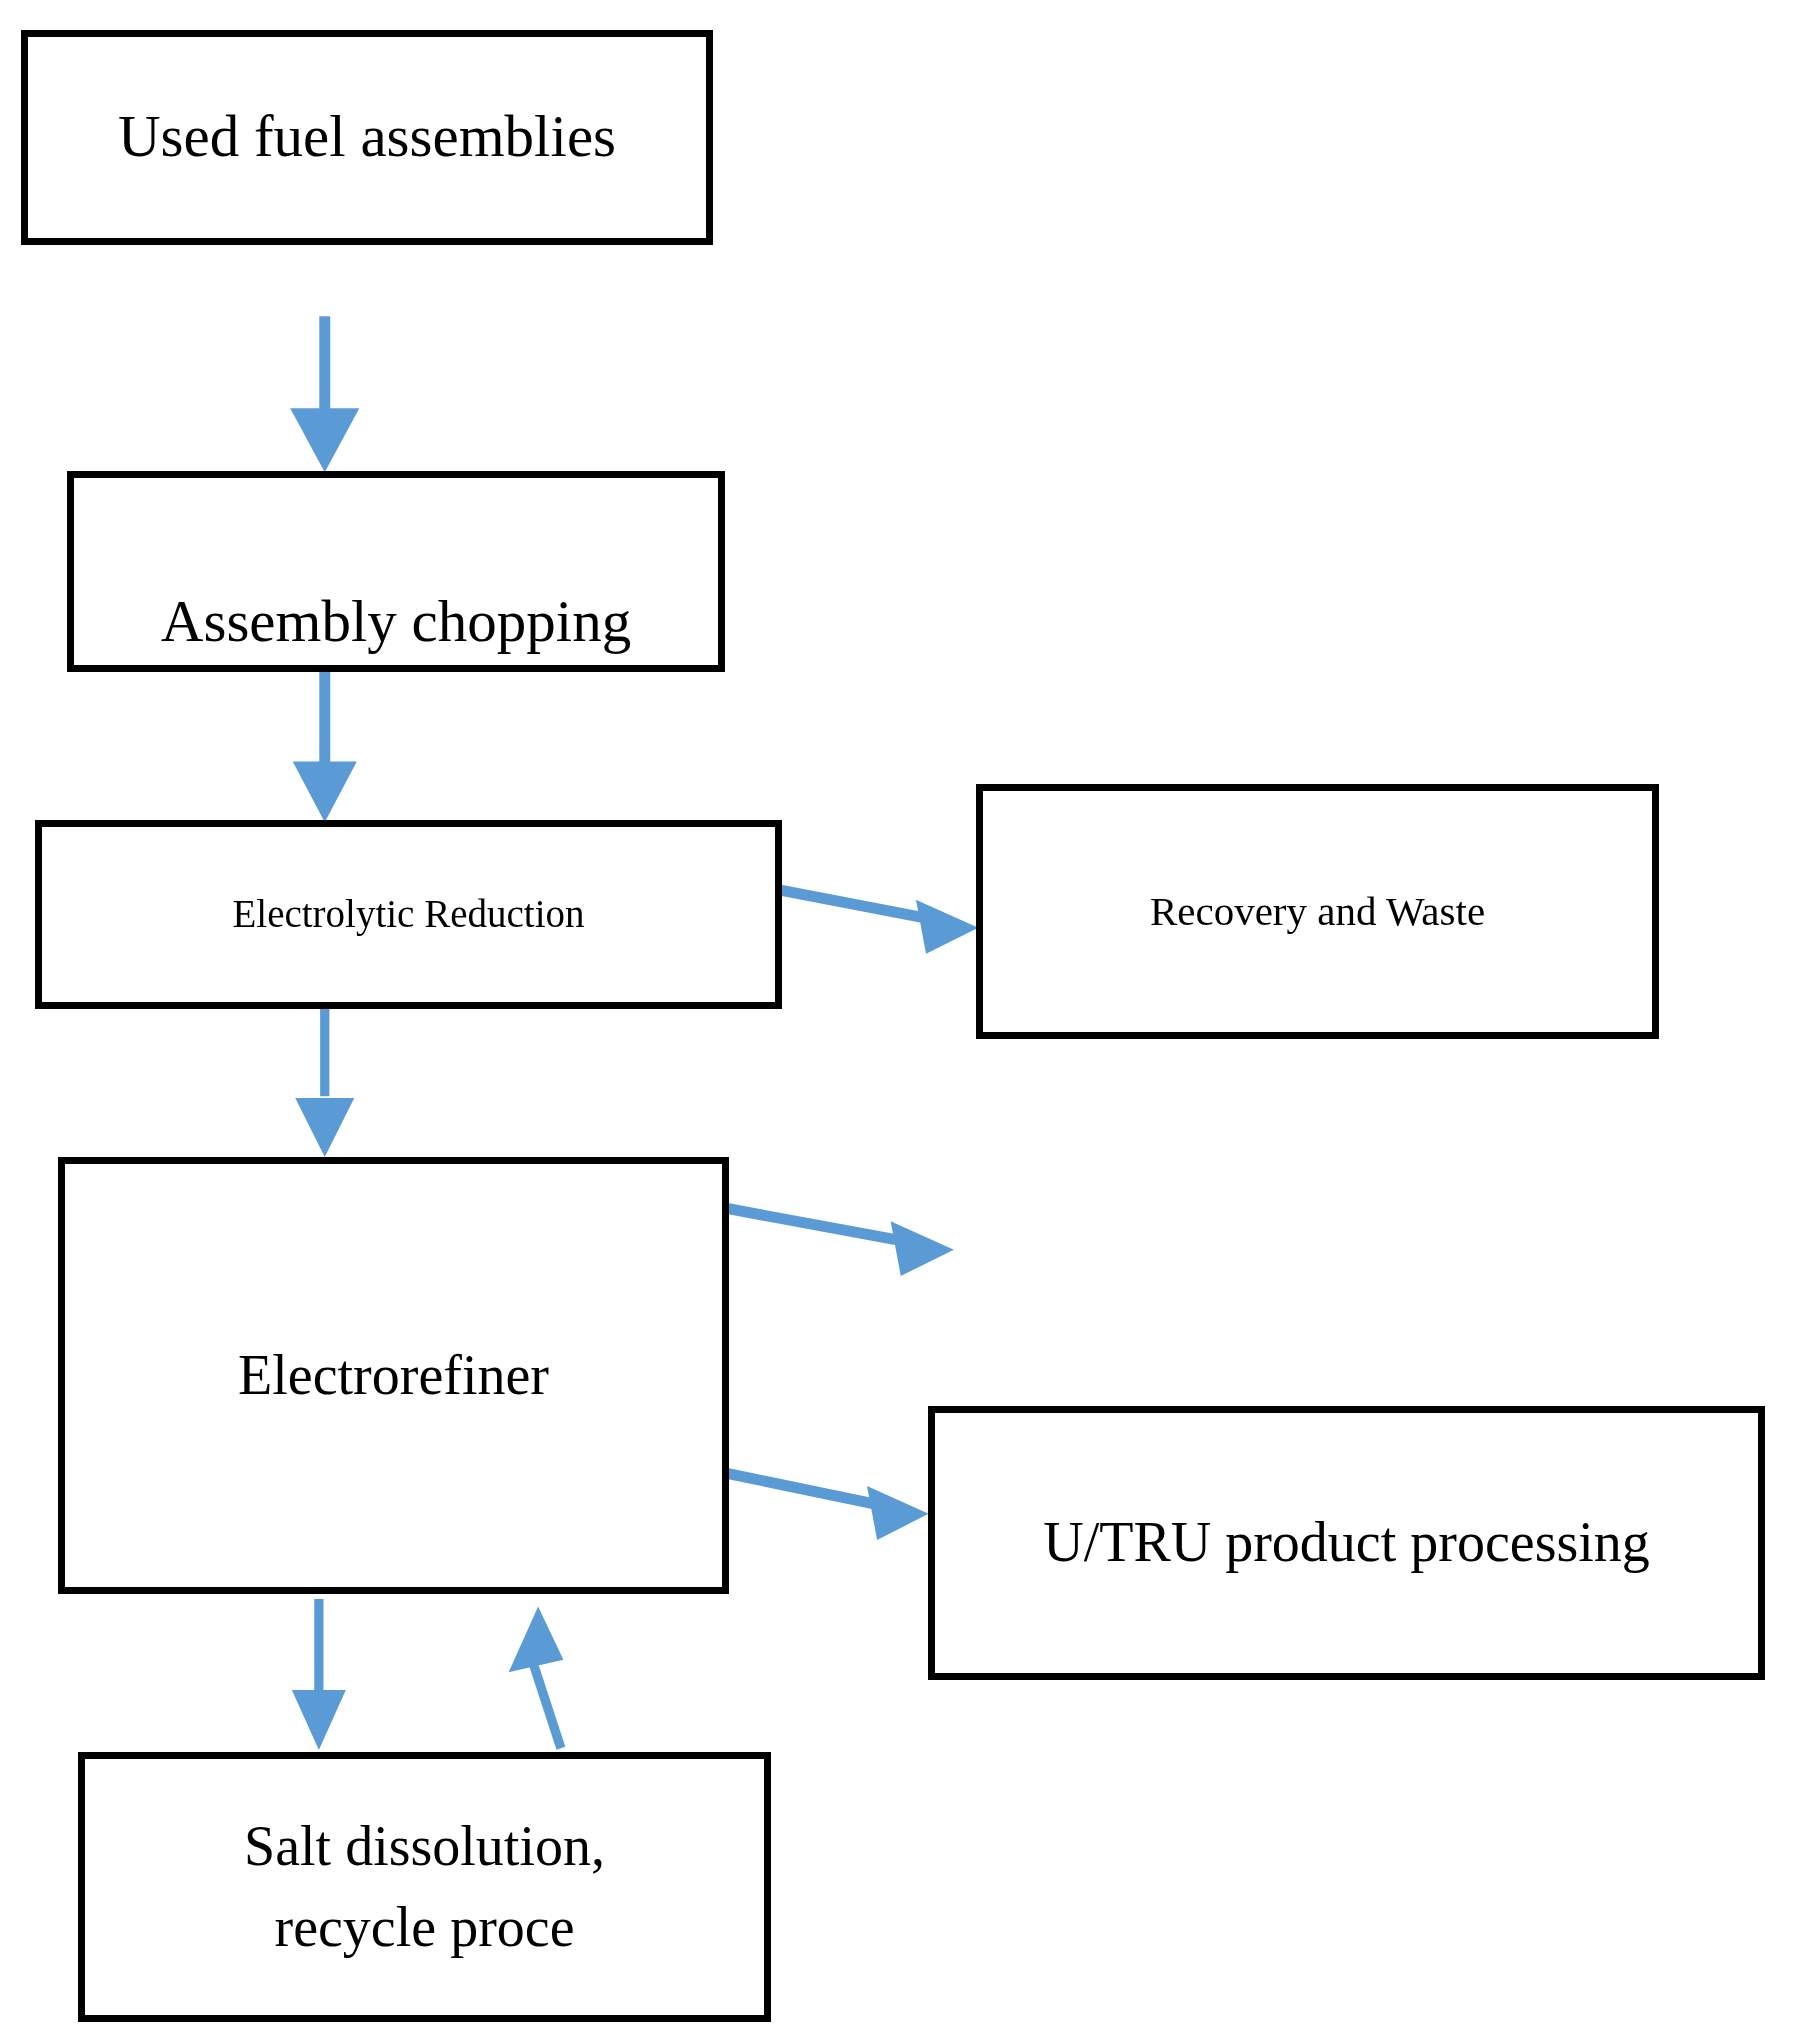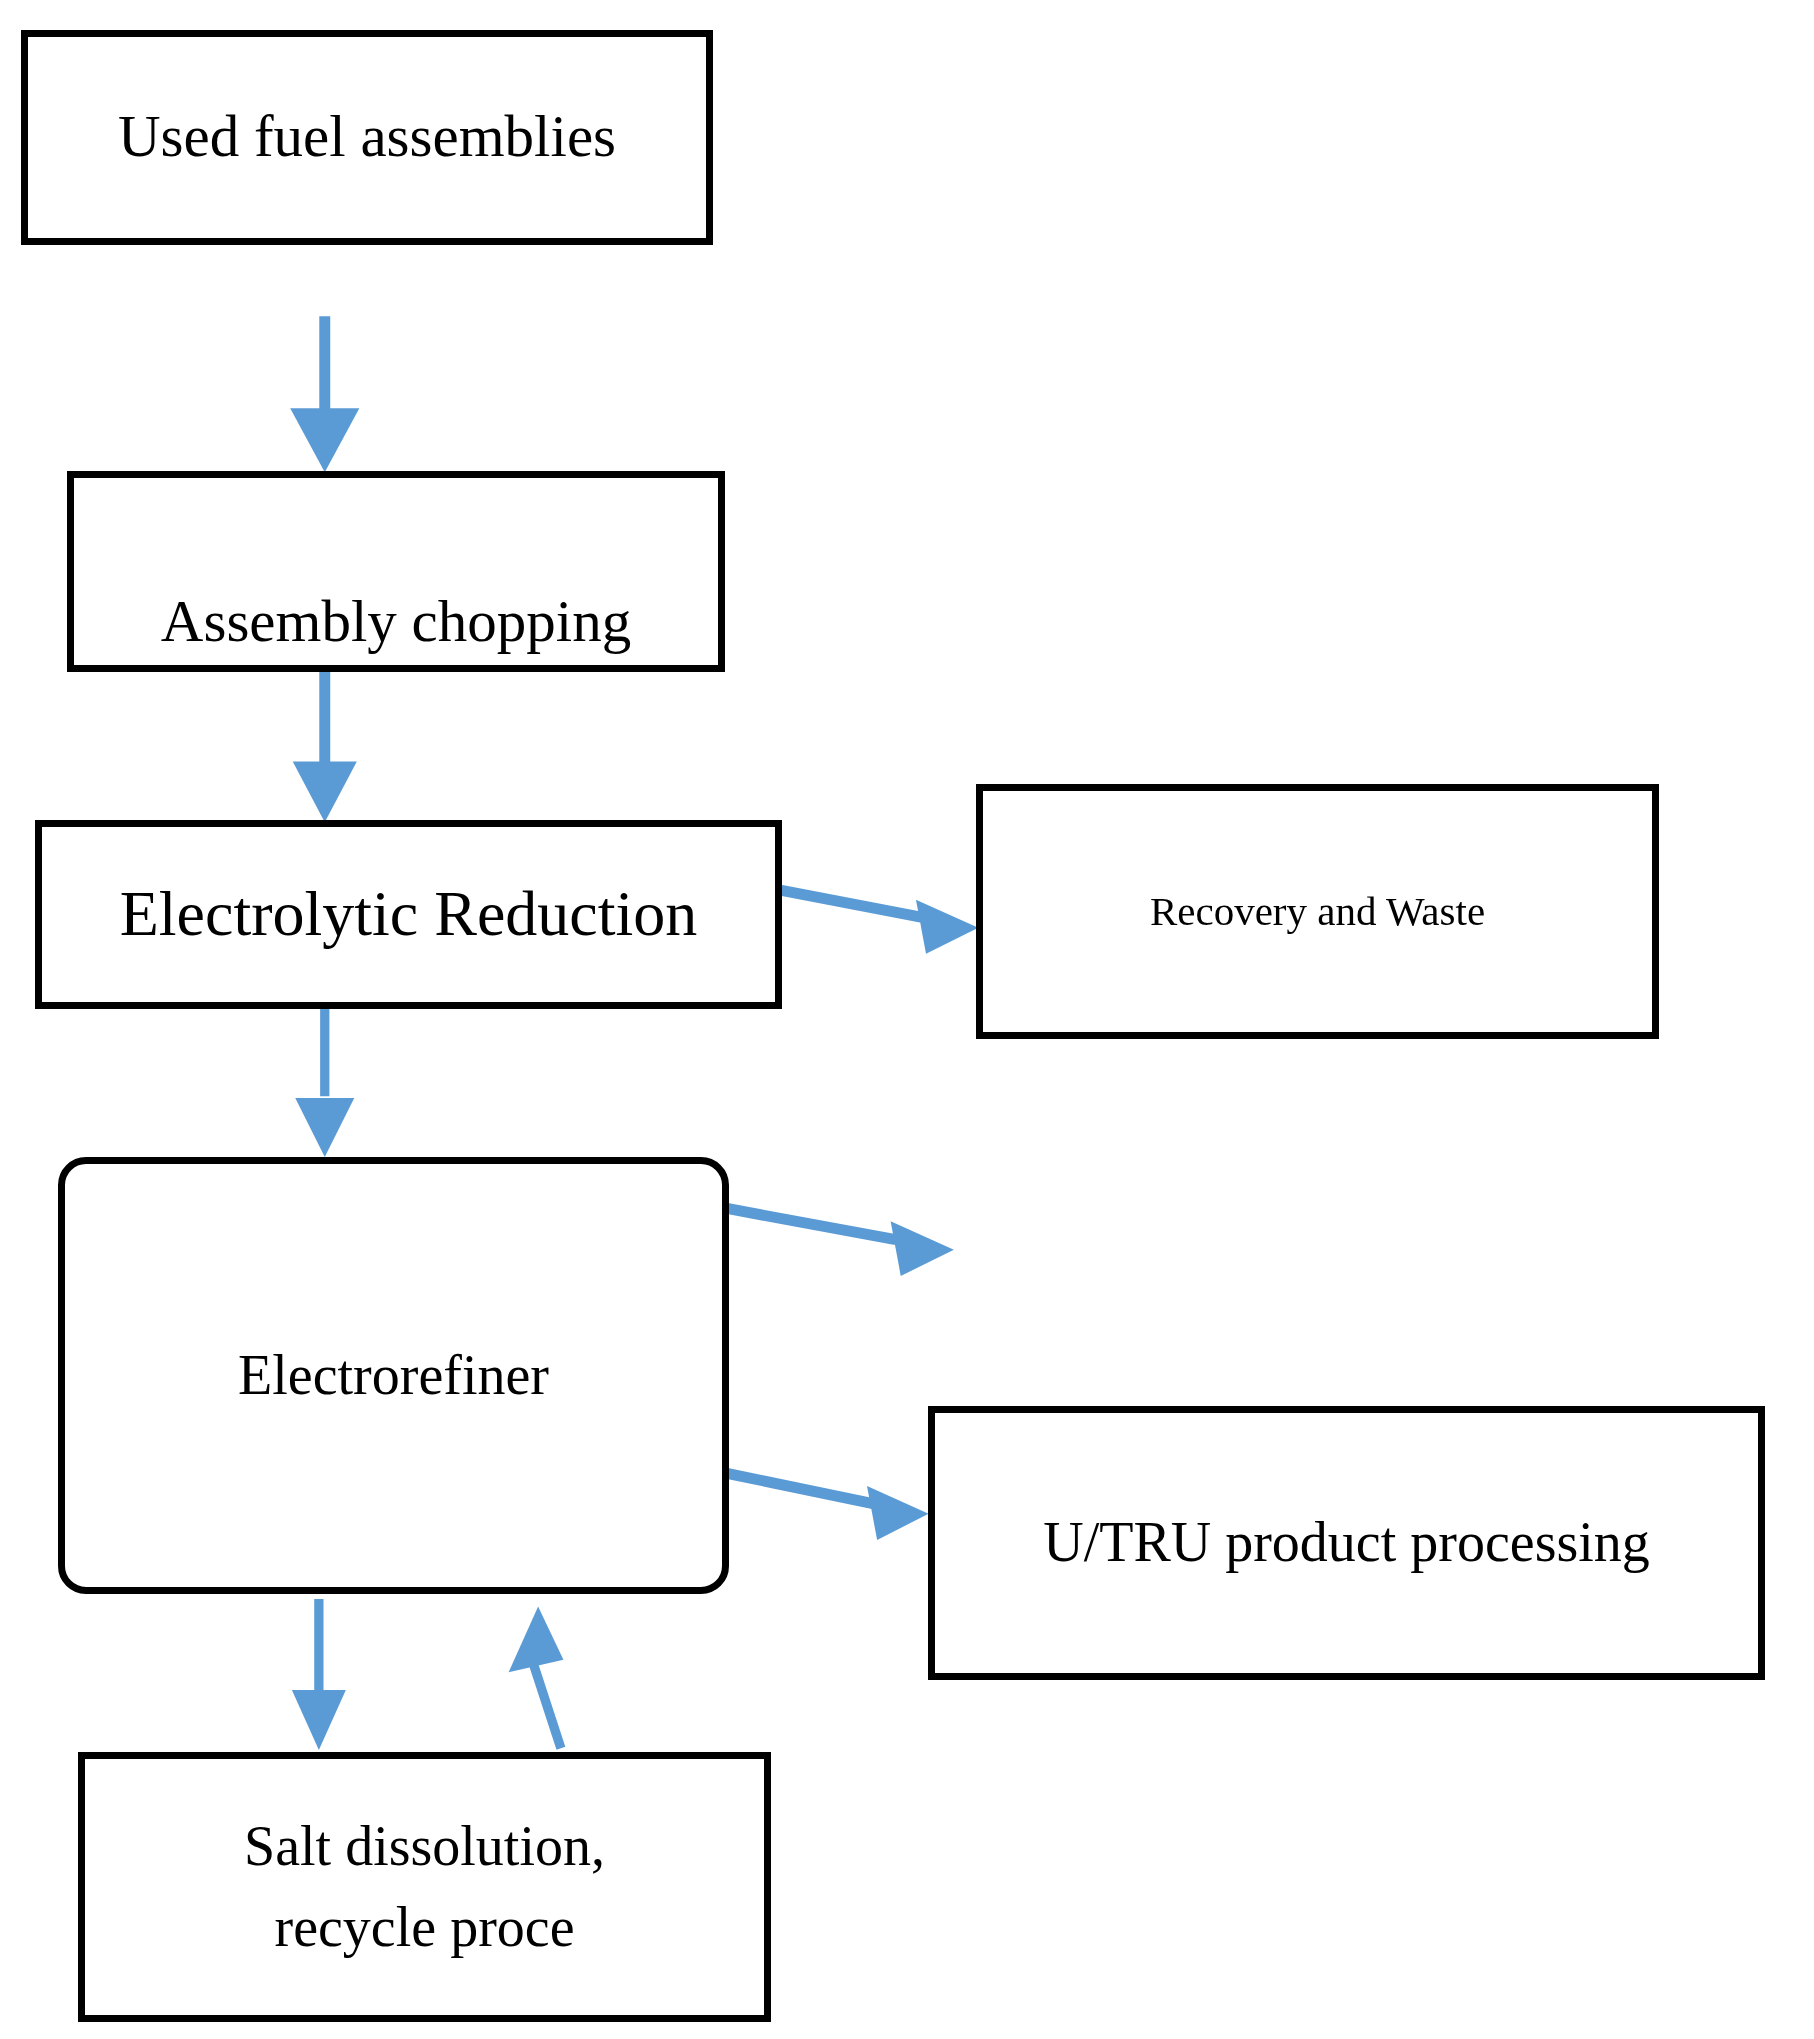--- a/index.html
+++ b/index.html
@@ -41,22 +41,22 @@
   .node .label {
     display: block;
     width: 100%;
     padding: 0 11.8px;
     white-space: pre-line;
   }
 
   
   #node-used-fuel          { left: 21px;   top: 29.5px;   width: 692px;  height: 215px; font-size: 59px; }
   #node-assembly-chopping  { left: 67px;   top: 471px;  width: 658px;  height: 201px; font-size: 59px; align-items: flex-end; }
-  #node-electrolytic       { left: 35px;   top: 820px;  width: 747px;  height: 189px; font-size: 64px; }
-  #node-electrorefiner     { left: 58px;   top: 1157px; width: 671px;  height: 437px; font-size: 56px; border-radius: 28px; }
+  #node-electrolytic       { left: 35px;   top: 820px;  width: 747px;  height: 189px; font-size: 39px; }
+  #node-electrorefiner     { left: 58px;   top: 1157px; width: 671px;  height: 437px; font-size: 56px; }
   #node-salt-dissolution   { left: 78px;   top: 1752px; width: 693px;  height: 270px; font-size: 56px; }
   #node-recovery-waste     { left: 976px; top: 784px;  width: 683px;  height: 255px; font-size: 41px; }
   #node-u-product          { left: 954px; top: 1122px; width: 849px; height: 202px; font-size: 56px; }
   #node-utru-product       { left: 928px; top: 1406px; width: 837px;  height: 274px; font-size: 56px; }
 </style>
 </head>
 <body>
 
 <div id="canvas">
 

